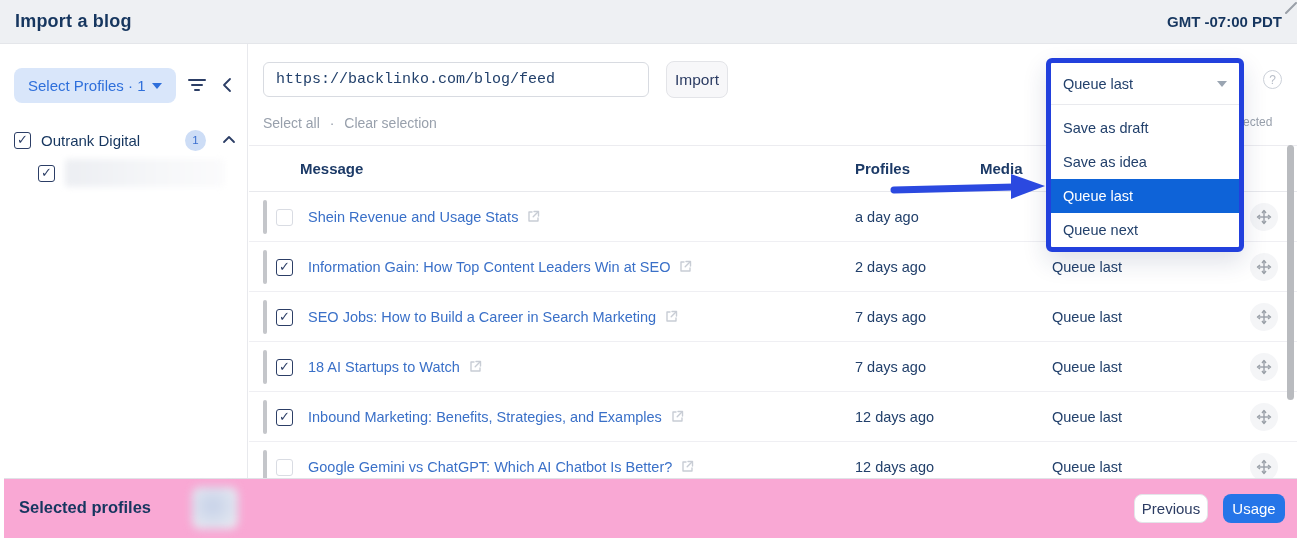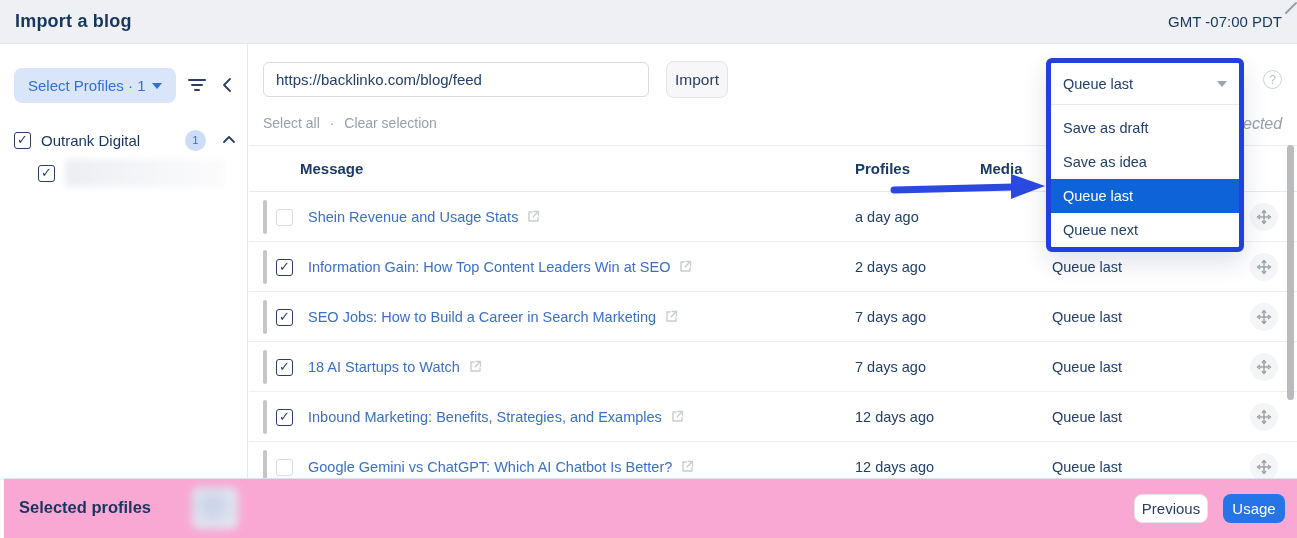--- a/index.html
+++ b/index.html
@@ -3,21 +3,21 @@
 <meta charset="utf-8">
 <style>
   * { margin:0; padding:0; box-sizing:border-box; }
   html,body { width:1297px; height:538px; }
   body { font-family:"Liberation Sans", sans-serif; background:#fff; overflow:hidden; }
   .app { position:relative; width:1297px; height:538px; background:#fff; overflow:hidden; }
 
   
   .topbar { position:absolute; left:0; top:0; width:1297px; height:44px; background:#eef0f3; border-bottom:1px solid #e4e6ea; z-index:5; }
   .topbar .title { position:absolute; left:15px; top:11px; font-size:18px; font-weight:700; color:var(--navy); letter-spacing:.2px; }
-  .topbar .tz { position:absolute; right:15px; top:13px; font-size:15px; font-weight:400; color:var(--navy); }
+  .topbar .tz { position:absolute; right:15px; top:13px; font-size:15px; font-weight:700; color:var(--navy); }
   .corner-x { position:absolute; right:0; top:0; width:16px; height:16px; z-index:6; }
 
   
   .sidebar { position:absolute; left:0; top:44px; width:248px; height:434px; background:#fff; border-right:1px solid #e8e9ed; z-index:2; }
   .pill { position:absolute; left:14px; top:24px; width:162px; height:35px; background:#d9e6fa; border:none; border-radius:8px;
           display:flex; align-items:center; justify-content:space-between; padding:0 14px; cursor:pointer; }
   .pill .pill-label { font-size:15px; color:var(--accent-blue); font-weight:500; font-family:"Liberation Sans",sans-serif; }
   .caret-down { width:0; height:0; border-left:5px solid transparent; border-right:5px solid transparent; border-top:6px solid var(--accent-blue); }
   .icon-btn { position:absolute; top:26px; width:30px; height:30px; background:none; border:none; cursor:pointer; display:flex; align-items:center; justify-content:center; }
   .filter-btn { left:182px; }
@@ -31,27 +31,27 @@
   .badge { position:absolute; right:32px; width:21px; height:21px; background:#cdddf6; border-radius:50%; font-size:11.5px; color:#3a6fd0; display:flex; align-items:center; justify-content:center; }
   .chev-up { position:absolute; right:2px; width:14px; height:14px; }
 
   .profile-row { position:absolute; left:38px; top:114px; width:196px; height:30px; display:flex; align-items:center; }
   .blur-name { margin-left:10px; width:160px; height:28px; border-radius:4px;
                background:linear-gradient(90deg,#eceef2,#f6f7f9 60%,#fbfbfc); filter:blur(3px); }
 
   
   .main { position:absolute; left:249px; top:44px; width:1048px; height:434px; background:#fff; }
   .url-input { position:absolute; left:14px; top:18px; width:386px; height:35px; border:1px solid #d8dbe1; border-radius:6px;
-               padding:0 12px; font-size:15px; color:#22406b; font-family:Liberation Sans, sans-serif; background:#fff; }
+               padding:0 12px; font-size:15px; color:#22406b; font-family:Liberation Mono, monospace; background:#fff; }
   .import-btn { position:absolute; left:417px; top:17px; width:62px; height:37px; background:#f7f7f9; border:1px solid #e3e4e8;
                 border-radius:8px; font-size:15.5px; color:#2c3c63; cursor:pointer; font-family:"Liberation Sans",sans-serif; }
   .selection-row { position:absolute; left:14px; top:71px; font-size:14px; color:#98a0ac; }
   .selection-row .sel-link { cursor:pointer; }
   .selection-row .dot { margin:0 6px; }
-  .sel-fragment { position:absolute; left:994px; top:71px; font-size:16px; color:#98a0ac; z-index:1;font-style:italic; }
+  .sel-fragment { position:absolute; left:994px; top:71px; font-size:12px; color:#98a0ac; z-index:1; }
 
   .table { position:absolute; left:0; top:101px; width:1048px; height:333px; border-top:1px solid #ececf0; }
   .thead { position:relative; height:46px; border-bottom:1px solid #e8e9ed; }
   .th { position:absolute; top:14px; font-size:15px; font-weight:700; color:#1c3a67; }
   .th-message { left:51px; } .th-published { left:606px; } .th-media { left:721px;margin-left:10px; }
 
   .trow { position:relative; height:50px; border-bottom:1px solid #efeff3; background:#fff; }
   .accent { position:absolute; left:14px; top:8px; width:4px; height:34px; background:#c4c6ca; border-radius:2px; }
   .trow .cb { position:absolute; left:27px; top:17px; }
   .row-title { position:absolute; left:59px; top:17px; font-size:14.5px; color:var(--link-blue); text-decoration:none; white-space:nowrap; cursor:pointer; }

